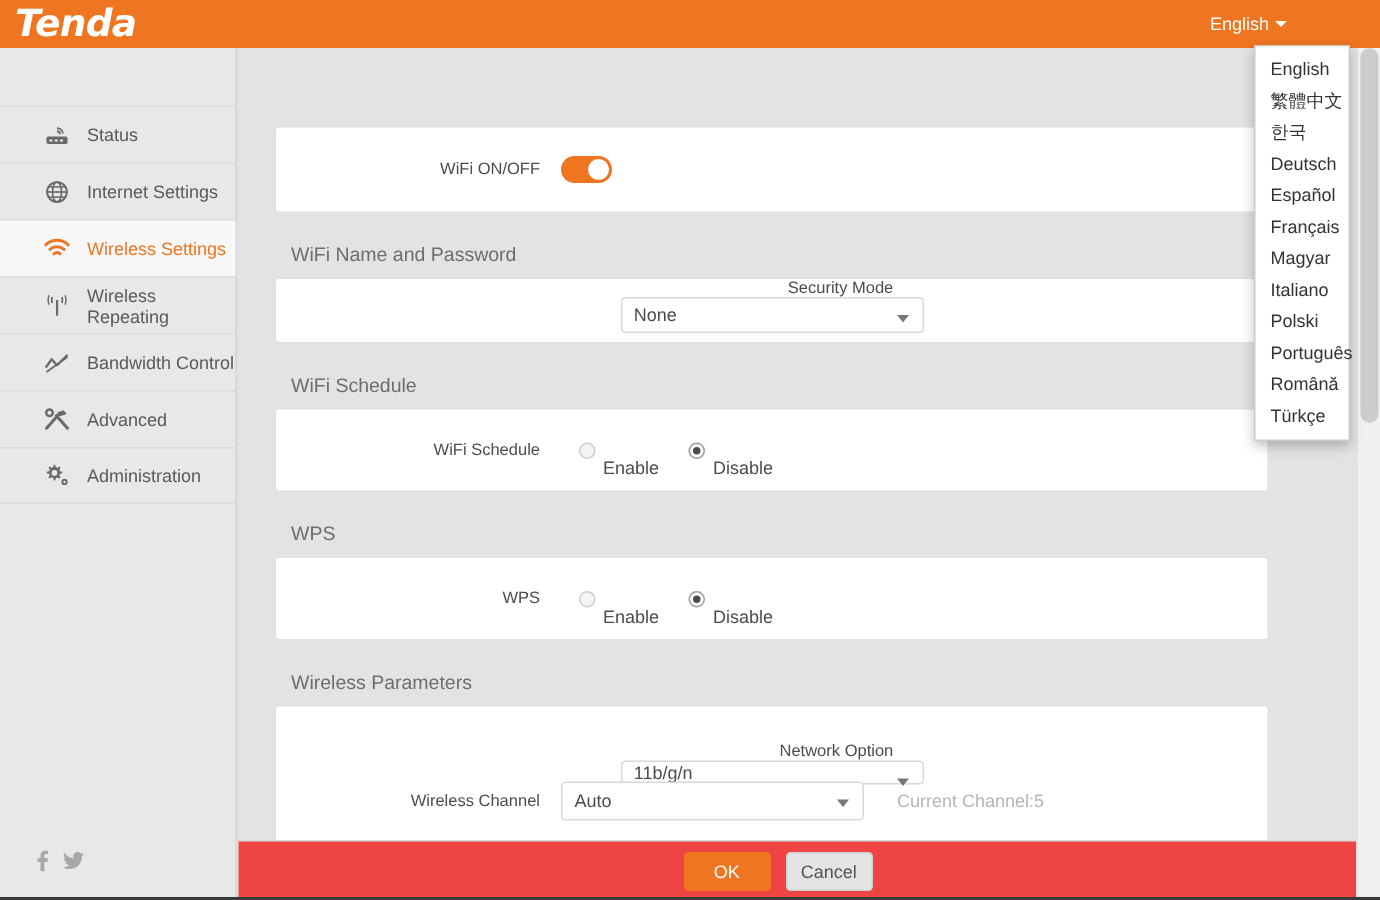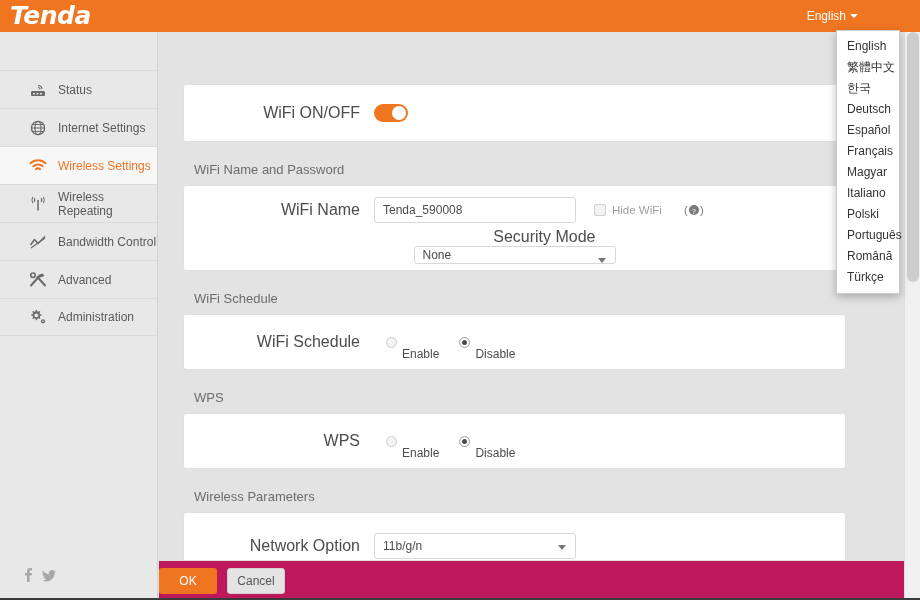--- a/index.html
+++ b/index.html
@@ -136,21 +136,21 @@
 
   .row {
     display: flex;
     align-items: center;
     height: 36px;
   }
   .row-label {
     width: 190px;
     text-align: right;
     padding-right: 14px;
-    font-size: 16px;
+    font-size: 11px;
     color: #4c4c4c;
     flex: 0 0 auto;
   }
 
   
   .toggle {
     width: 34px; height: 18px;
     border-radius: 9px;
     background: #ef7521;
     position: relative;
@@ -232,23 +232,23 @@
     margin-left: 22px;
     font-size: 12px;
     color: #b6b6b6;
   }
 
   
   .footer {
     position: absolute;
     bottom: 0; left: 159px;
     width: 745px; height: 40px;
-    background: #be185d;
+    background: #ef4444;
     border-top: 1px solid #dcdcdc;
-    display: flex; align-items: center; justify-content: flex-start;
+    display: flex; align-items: center; justify-content: center;
     padding-right: 26px;
     gap: 10px;
     z-index: 30;
   }
   .btn {
     width: 56px; height: 26px;
     border-radius: 3px;
     font-size: 12px;
     display: flex; align-items: center; justify-content: center;
     cursor: pointer;
@@ -405,36 +405,20 @@
         <div class="row" style="height:56px;">
           <div class="row-label">WiFi ON/OFF</div>
           <div class="toggle">
             <div class="knob"></div>
           </div>
         </div>
       </div>
 
       <div class="section-title">WiFi Name and Password</div>
       <div class="card">
-        <div class="row" style="height:42px;padding-top:6px;">
-          <div class="row-label">WiFi Name</div>
-          <div class="text-input">Tenda_590008</div>
-          <div class="chk-wrap">
-            <div class="checkbox"></div>
-            <div class="chk-label">Hide WiFi</div>
-            <div class="help-icon">
-              <svg width="20" height="14" viewBox="0 0 20 14">
-                <text x="0" y="11" font-size="11" fill="#7a7a7a" font-family="Liberation Sans, sans-serif">(</text>
-                <circle cx="10" cy="7" r="5" fill="#7a7a7a"></circle>
-                <text x="7.6" y="10.5" font-size="8" fill="#fff" font-family="Liberation Sans, sans-serif">?</text>
-                <text x="16" y="11" font-size="11" fill="#7a7a7a" font-family="Liberation Sans, sans-serif">)</text>
-              </svg>
-            </div>
-          </div>
-        </div>
         <div class="row" style="height:42px;padding-bottom:6px;flex-direction:column;">
           <div class="row-label">Security Mode</div>
           <div class="select-input">None</div>
         </div>
       </div>
 
       <div class="section-title">WiFi Schedule</div>
       <div class="card">
         <div class="row" style="height:54px;">
           <div class="row-label">WiFi Schedule</div>
@@ -455,21 +439,21 @@
             <div class="radio"></div>
             <div class="radio-label">Enable</div>
             <div class="radio sel"></div>
             <div class="radio-label">Disable</div>
           </div>
         </div>
       </div>
 
       <div class="section-title">Wireless Parameters</div>
       <div class="card" style="height:110px;overflow:hidden;">
-        <div class="row" style="height:42px;padding-top:24px;">
+        <div class="row" style="height:42px;padding-top:24px;flex-direction:column;">
           <div class="row-label">Network Option</div>
           <div class="select-input">11b/g/n</div>
         </div>
         <div class="row" style="height:42px;">
           <div class="row-label">Wireless Channel</div>
           <div class="select-input">Auto</div>
           <div class="side-note">Current Channel:5</div>
         </div>
         <div class="row" style="height:42px;">
           <div class="row-label"></div>

